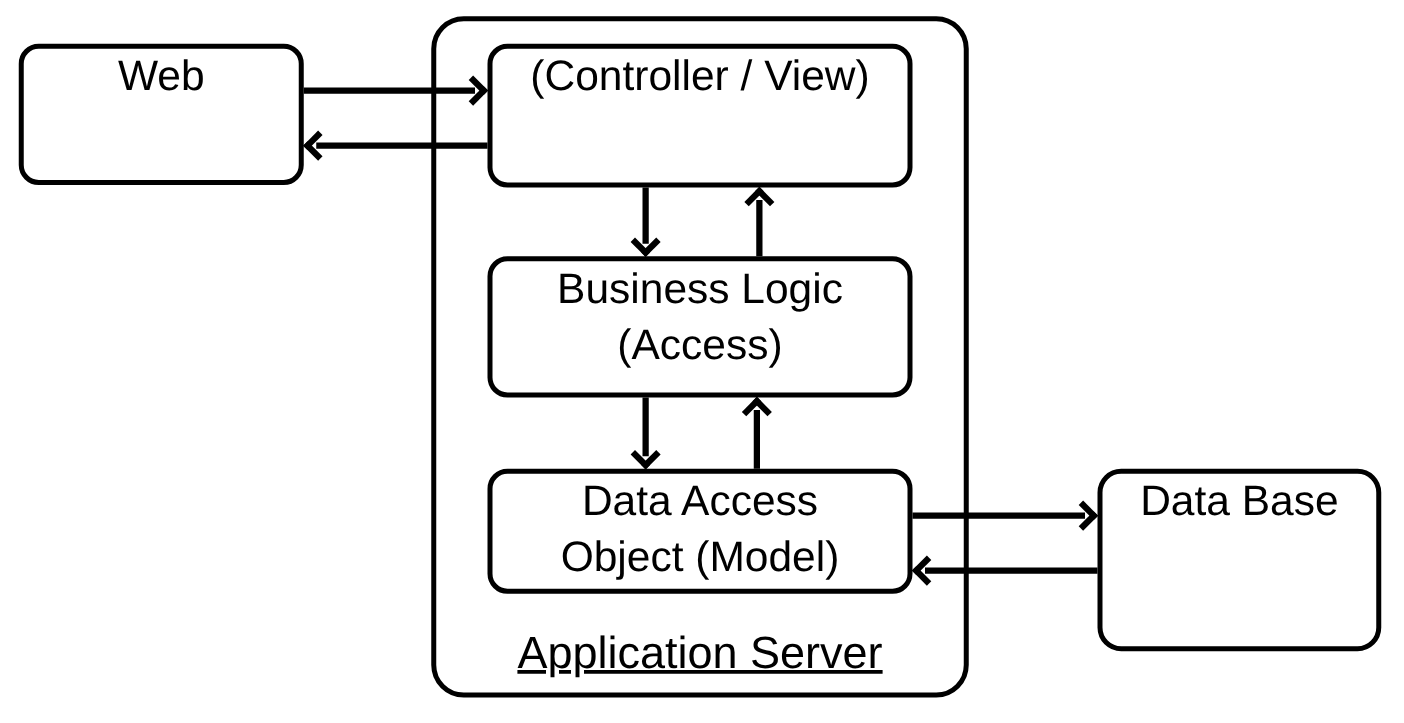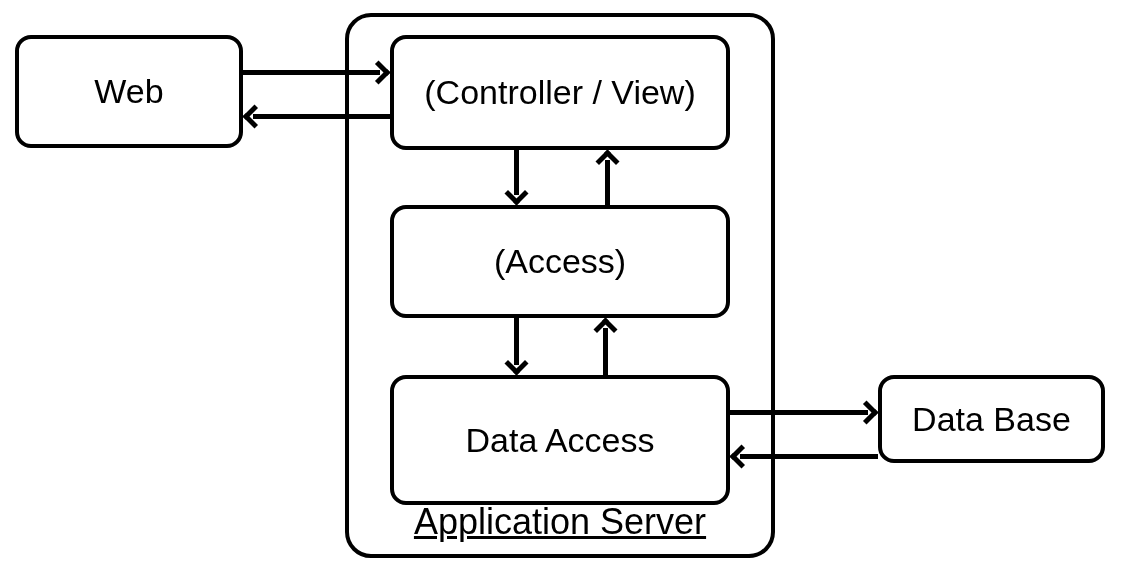--- a/index.html
+++ b/index.html
@@ -21,22 +21,21 @@
     overflow: hidden;
   }
 
   
   .node {
     position: absolute;
     background: var(--fill);
     border: 4px solid var(--stroke);
     border-radius: 16px;
     display: flex;
-    flex-direction: row;
-    justify-content: center;
+    flex-direction: column;
     align-items: center;
     text-align: center;
     font-size: 34px;
     line-height: 45px;
     z-index: 2;
   }
   .container-box {
     position: absolute;
     background: var(--fill);
     border: 4px solid var(--stroke);
@@ -51,22 +50,22 @@
     text-align: center;
     font-size: 36px;
     line-height: 44px;
     text-decoration: underline;
   }
 
   #web-browser     { left: 15px;  top: 35px;  width: 228px; height: 113px; }
   #app-server      { left: 345px; top: 13px;  width: 430px; height: 545px; }
   #jsp             { left: 390px; top: 35px;  width: 340px; height: 115px; }
   #business-logic  { left: 390px; top: 205px; width: 340px; height: 113px; }
-  #dao             { left: 390px; top: 375px; width: 340px; height: 130px; }
-  #database        { left: 878px; top: 375px; width: 227px; height: 88px; }
+  #dao             { left: 390px; top: 375px; width: 340px; height: 100px; }
+  #database        { left: 878px; top: 375px; width: 227px; height: 146px; border-radius: 19px; }
 
   
   .arrow { position: absolute; z-index: 3; }
   .arrow .shaft { position: absolute; background: var(--stroke); }
   .arrow .head {
     position: absolute;
     width: 17px;
     height: 17px;
     border-top: 5px solid var(--stroke);
     border-right: 5px solid var(--stroke);
@@ -106,25 +105,27 @@
 
   <div class="node" id="web-browser">
     <div>Web</div>
   </div>
 
   <div class="node" id="jsp">
     <div>(Controller / View)</div>
   </div>
 
   <div class="node" id="business-logic">
+    <div>Business Logic</div>
     <div>(Access)</div>
   </div>
 
   <div class="node" id="dao">
     <div>Data Access</div>
+    <div>Object (Model)</div>
   </div>
 
   <div class="node" id="database">
     <div>Data Base</div>
   </div>
 
   <div class="arrow h dir-right" id="a-browser-to-jsp">
     <div class="shaft"></div>
     <div class="head"></div>
   </div>

